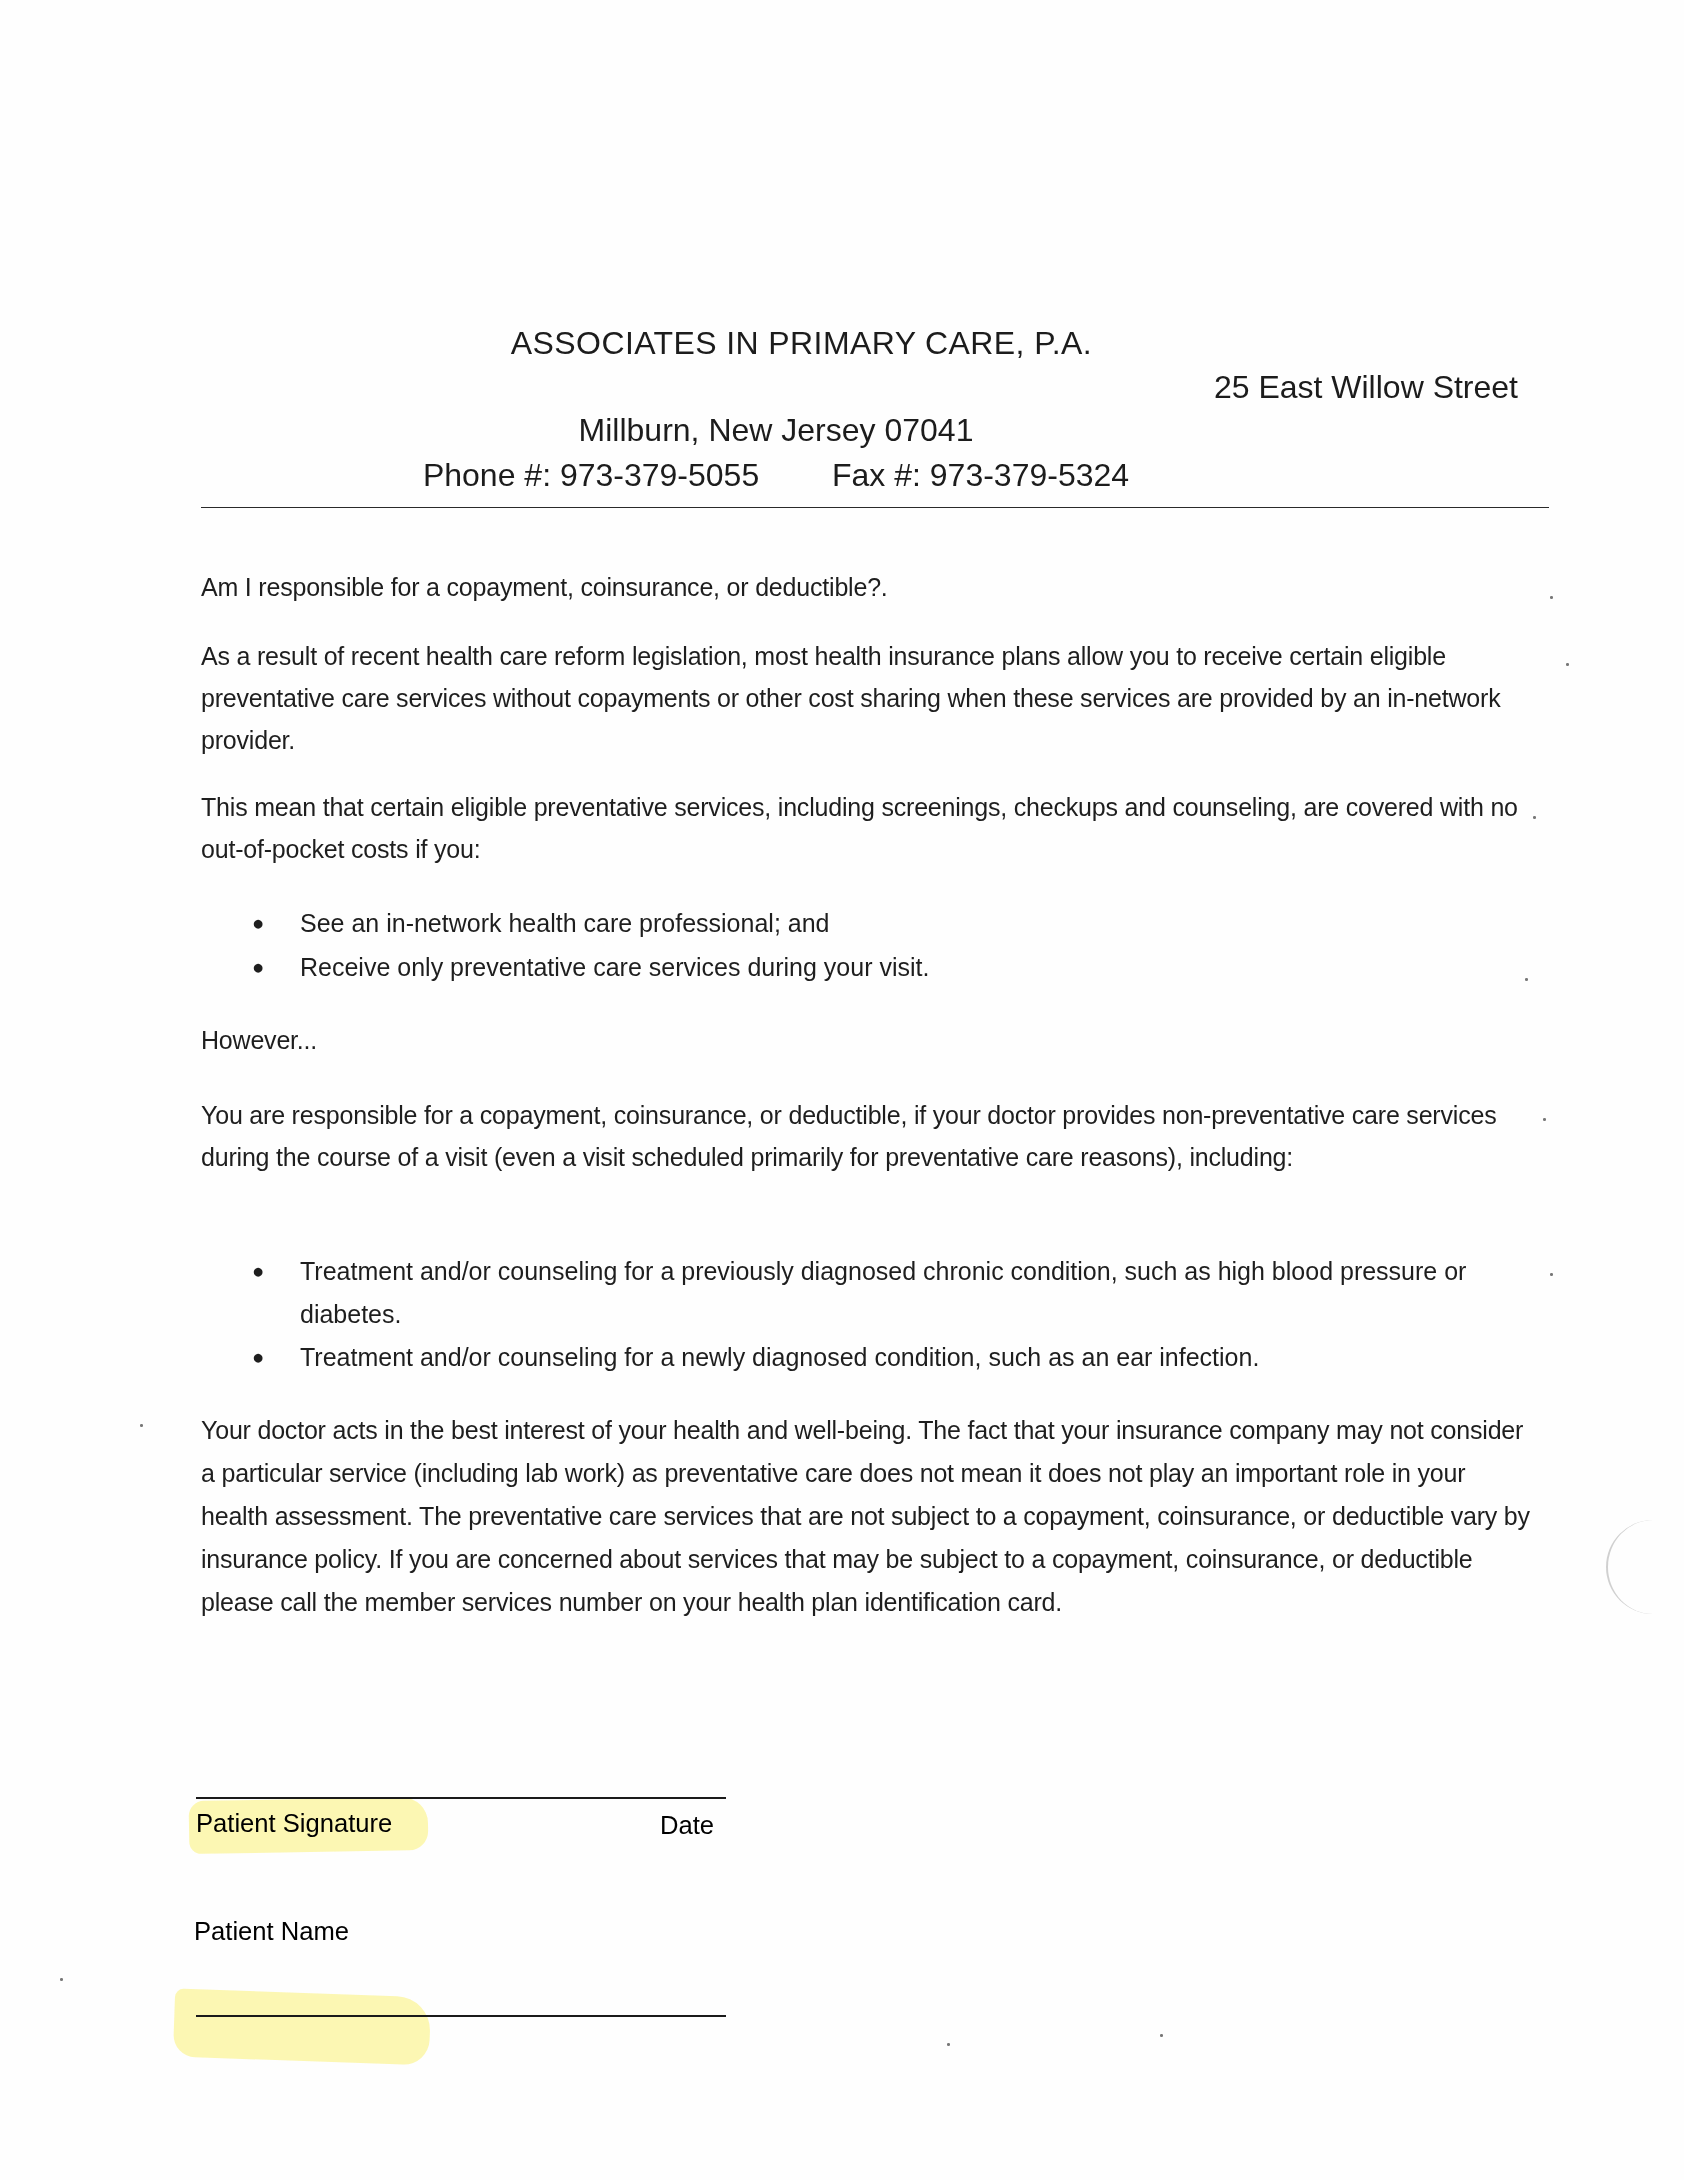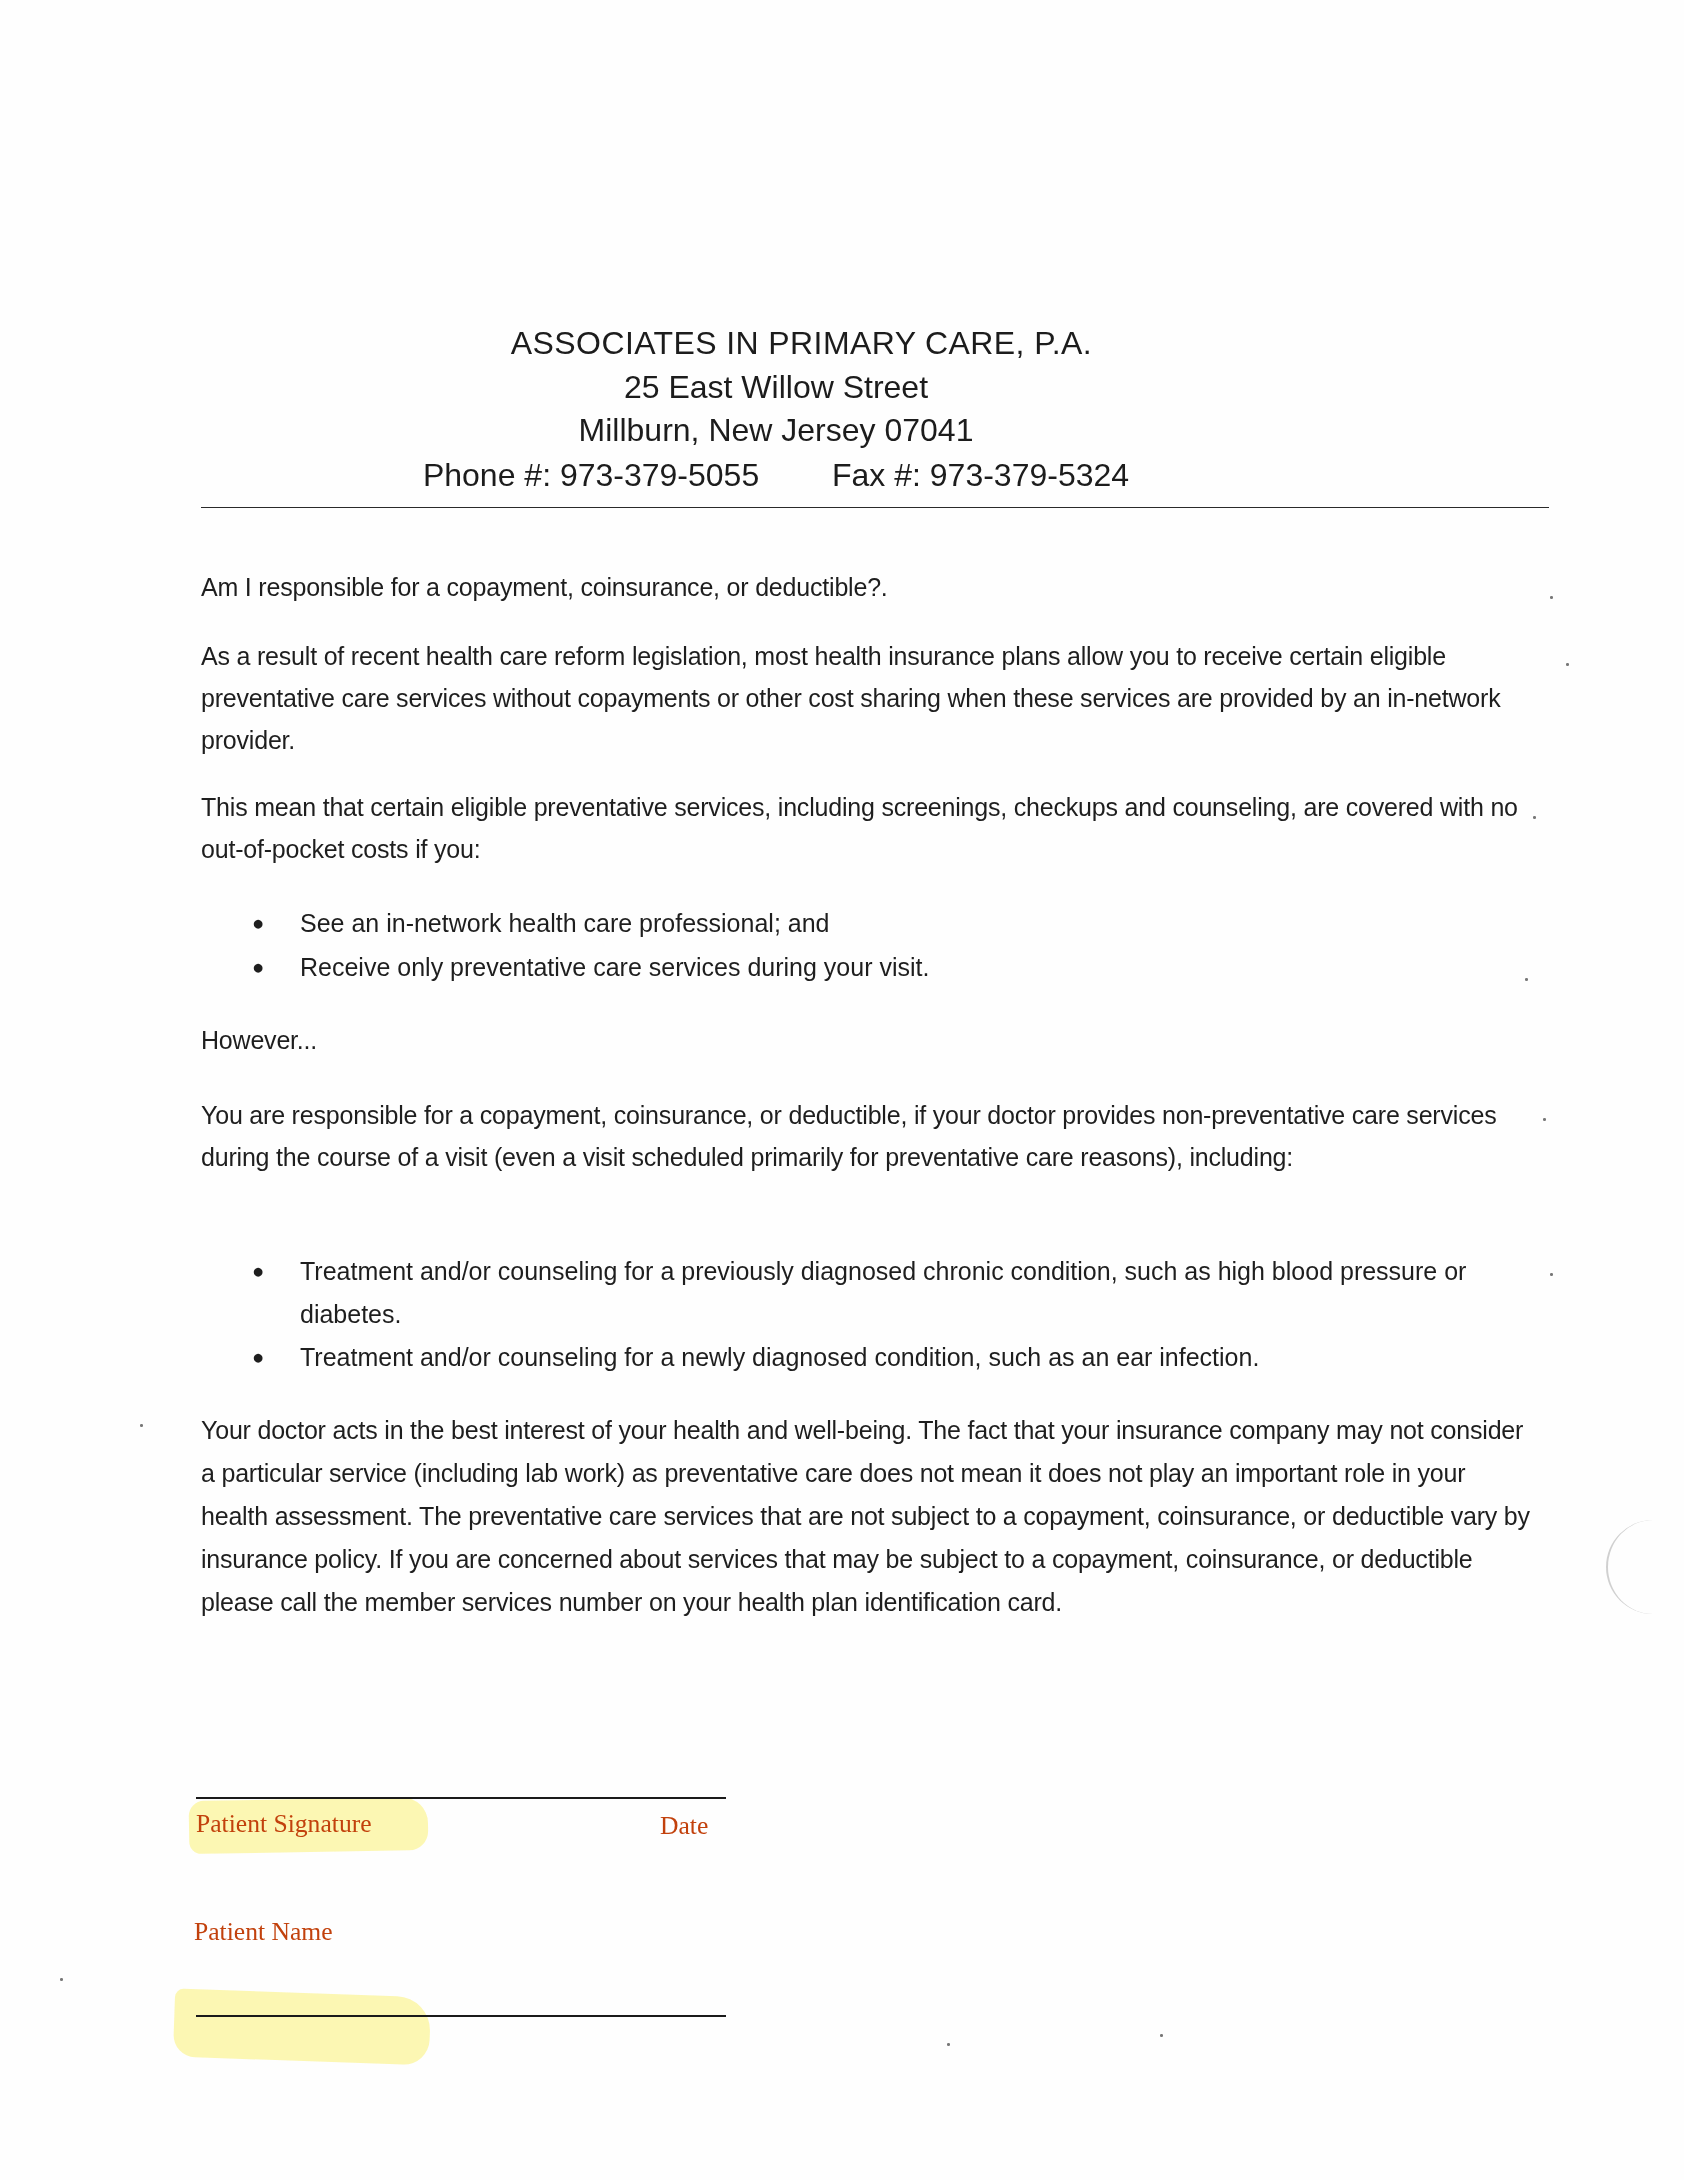--- a/index.html
+++ b/index.html
@@ -1,21 +1,21 @@
 <!DOCTYPE html>
 <html style="font-size:13.6px"><head>
   <meta charset="utf-8">
   <style>
     html, body { margin: 0; padding: 0; background: #ffffff; }
     body { width: 1685px; height: 2181px; position: relative; overflow: hidden; font-family: "Liberation Sans", sans-serif; color: #1a1a1a; }
     .page { position: absolute; left: 0; top: 0; width: 1685px; height: 2181px; background: #fefefe; }
 
     .letterhead { position: absolute; left: 0; width: 1518px; text-align: center; font-family: "Liberation Sans", sans-serif; color: #1c1c1c; }
     .lh-name { top: 325px; font-size: 32px; letter-spacing: 0.4px; padding-left: 85px; box-sizing: border-box; }
-    .lh-street { top: 369px; font-size: 32px; padding-left: 34px; box-sizing: border-box; }
+    .lh-street { top: 369px; font-size: 32px; padding-left: 34px; box-sizing: border-box; text-align: right; }
     .lh-city { top: 412px; font-size: 32px; padding-left: 34px; box-sizing: border-box; }
     .lh-contact { top: 457px; font-size: 32px; padding-left: 34px; box-sizing: border-box; }
     .lh-contact .gap { display: inline-block; width: 55px; }
 
     .rule { position: absolute; left: 201px; width: 1348px; top: 507px; height: 0; border-top: 1.7px solid #2a2a2a; }
 
     .body-text { position: absolute; left: 201px; width: 1329px; font-family: "Liberation Sans", sans-serif; font-size: 25px; line-height: 42px; color: #1e1e1e; letter-spacing: -0.2px; }
     .q-heading { top: 566px; font-size: 25px; }
     .p1 { top: 635px; }
     .p2 { top: 786px; }
@@ -28,21 +28,21 @@
     .list2 { top: 1250px; }
     .list2 li { line-height: 43px; }
     .p4 { top: 1409px; line-height: 43px; }
 
     .sig-line { position: absolute; height: 0; border-top: 2.1px solid #1a1a1a; }
     .sig1 { left: 196px; top: 1797px; width: 530px; }
     .sig2 { left: 196px; top: 2015px; width: 530px; }
     .highlight { position: absolute; background: #fbf6a6; opacity: 0.85; border-radius: 15.3px 25.6px 19px 12px; }
     .hl1 { left: 189px; top: 1799px; width: 239px; height: 53px; transform: rotate(-1deg); }
     .hl2 { left: 174px; top: 1993px; width: 256px; height: 68px; transform: rotate(2deg); border-radius: 8.5px 34px 25.6px 22px; }
-    .sig-label { position: absolute; font-family: Liberation Serif, serif; font-size: 25.6px; color: #c2410c; }
+    .sig-label { position: absolute; font-family: Liberation Sans, sans-serif; font-size: 25.6px; color: #000000; }
     .lbl-sig { left: 196px; top: 1809px; }
     .lbl-date { left: 660px; top: 1811px; }
     .lbl-name { left: 194px; top: 1917px; }
 
     .edge-mark { position: absolute; right: 17px; top: 1520px; width: 60px; height: 94px; border-left: 2.6px solid #bdbdbd; border-radius: 51px 0 0 51px; opacity: 0.7; }
     .speck { position: absolute; width: 2.6px; height: 2.6px; background: #777; border-radius: 50%; }
   </style>
 </head>
 <body>
 

